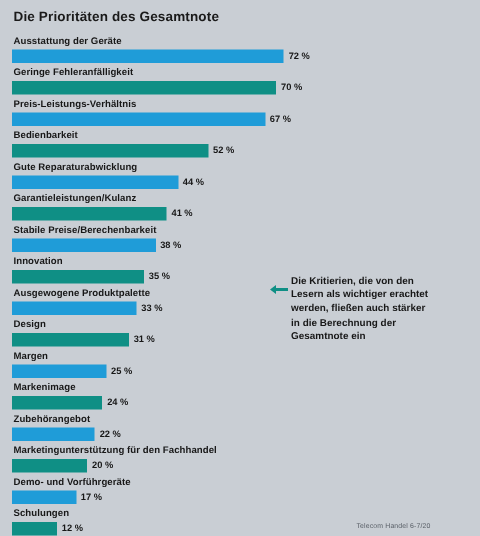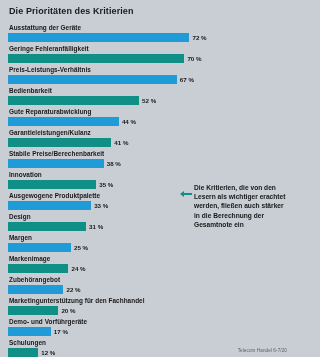--- a/index.html
+++ b/index.html
@@ -93,21 +93,21 @@
     color: #5a6068;
     letter-spacing: 0.1px;
     white-space: nowrap;
   }
 </style>
 </head>
 <body>
 
 <div id="chart-root">
 
-  <div class="chart-title">Die Prioritäten des Kritierien</div>
+  <div class="chart-title">Die Prioritäten des Gesamtnote</div>
 
   <div class="rows" id="rows">
       <div class="row">
         <div class="row-label">Ausstattung der Geräte</div>
         <div class="bar-line">
           <span class="bar" style="width: 181.44px; background: rgb(31, 156, 216);"></span>
           <span class="bar-value">72 %</span>
         </div>
       </div>
       <div class="row">

